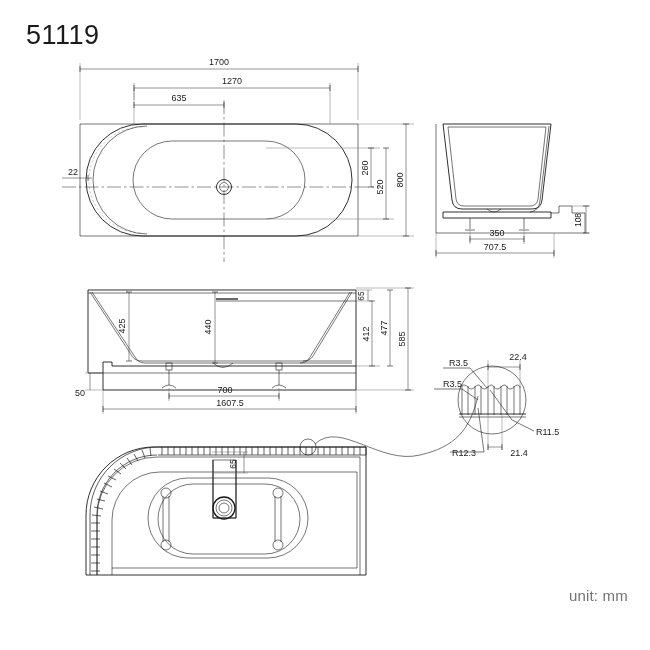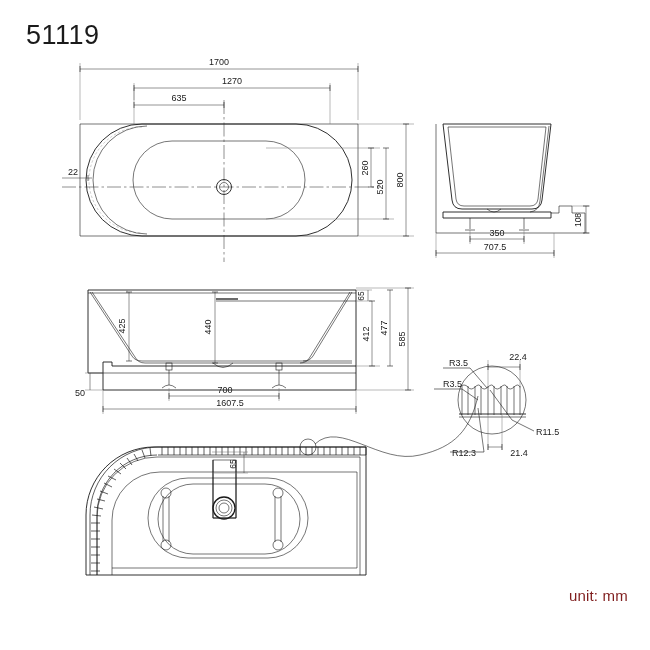--- a/index.html
+++ b/index.html
@@ -30,21 +30,21 @@
     font-weight: 400;
     letter-spacing: 0.5px;
     color: #1a1a1a;
     line-height: 1;
   }
   #unit-note {
     position: absolute;
     right: 22px;
     bottom: 26px;
     font-size: 15px;
-    color: #7f1d1d;
+    color: #737373;
     letter-spacing: 0.2px;
   }
   svg text {
     font-family: "Liberation Sans", sans-serif;
     fill: #1a1a1a;
   }
   .dimtxt { font-size: 9px; }
   .dimtxt-s { font-size: 8.5px; }
   .ln { stroke: #1a1a1a; fill: none; }
   .thin { stroke-width: 0.6; }

